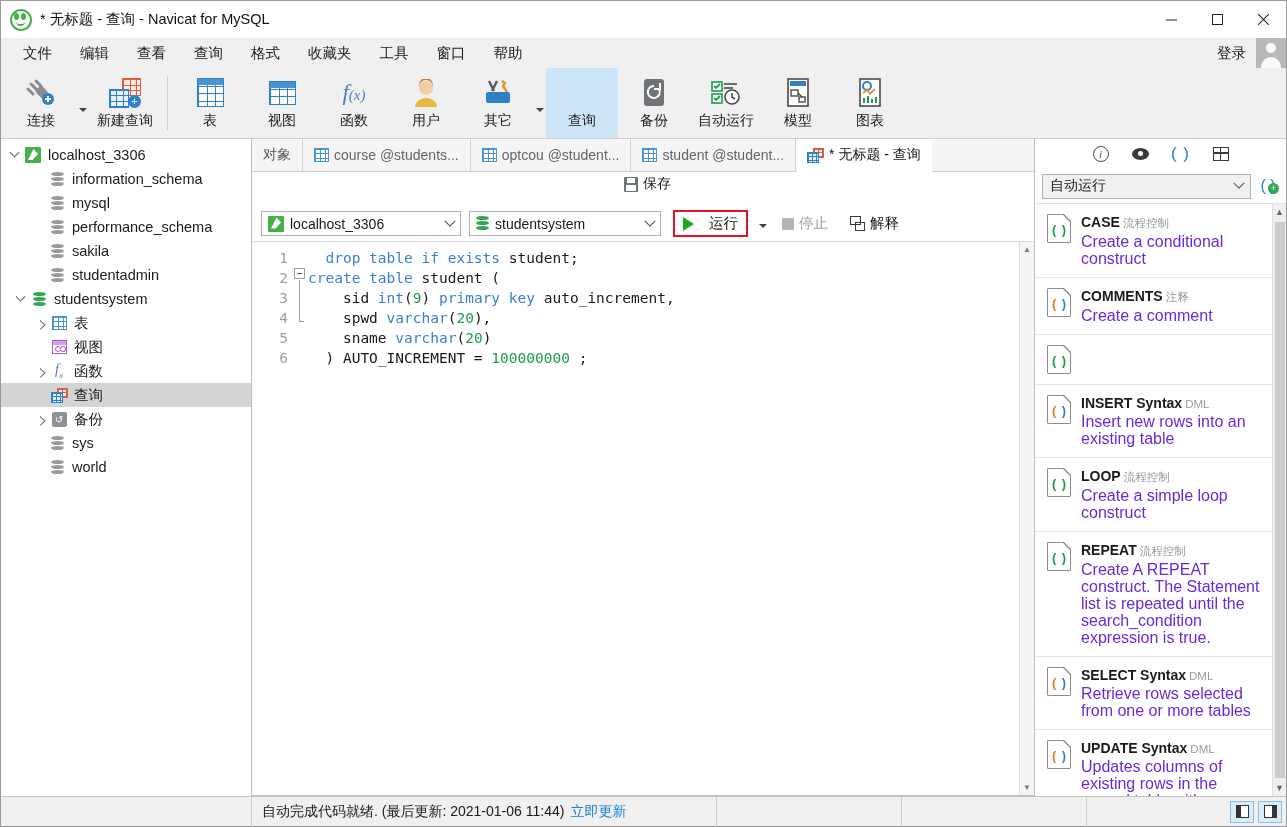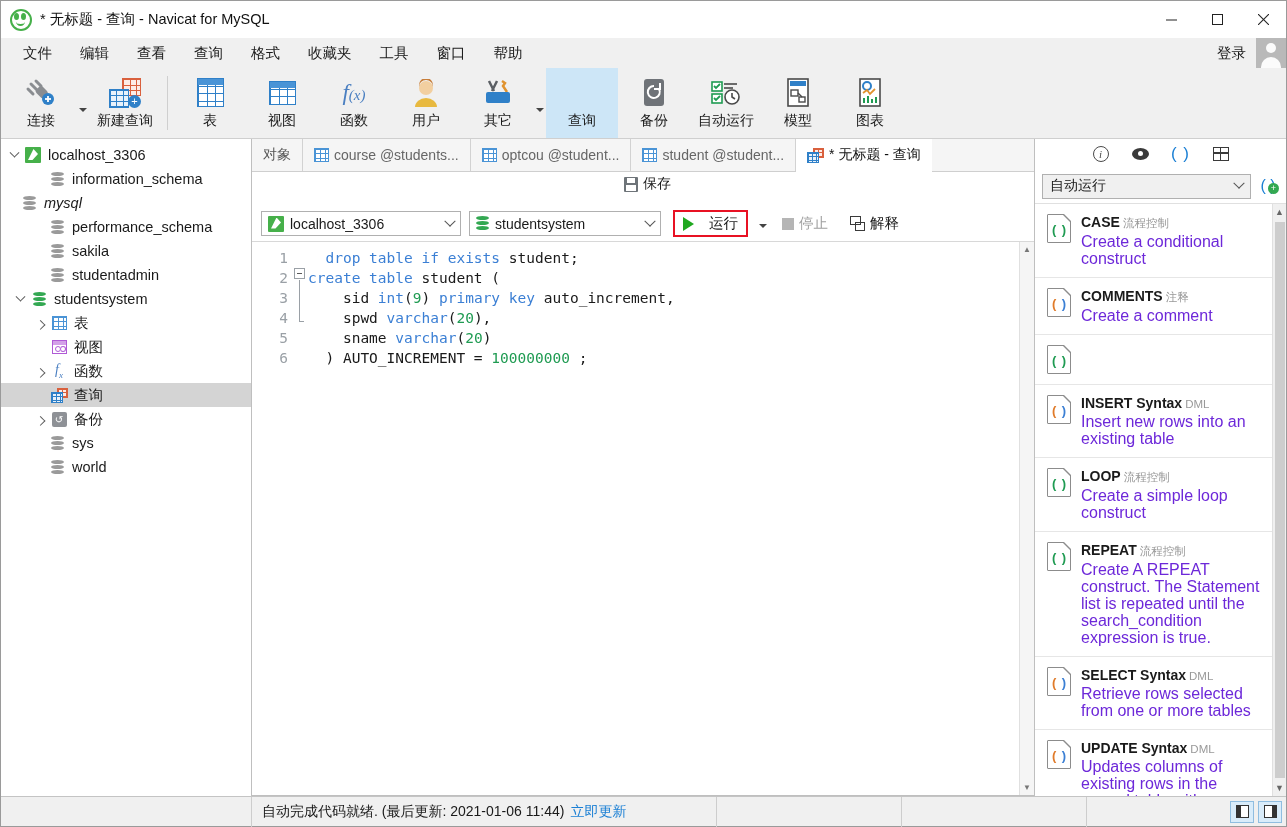--- a/index.html
+++ b/index.html
@@ -700,21 +700,21 @@
         <div class="ticon">
             <div class="ic-db">
               <i></i>
               <i></i>
               <i></i>
             </div>
           </div>
         <span>information_schema</span>
       </div>
 
-      <div class="tree-row" style="font-style:italic;">
+      <div class="tree-row" style="padding-left:28px;">
         <div class="tw"></div>
         <div class="ticon">
             <div class="ic-db">
               <i></i>
               <i></i>
               <i></i>
             </div>
           </div>
         <span>mysql</span>
       </div>

